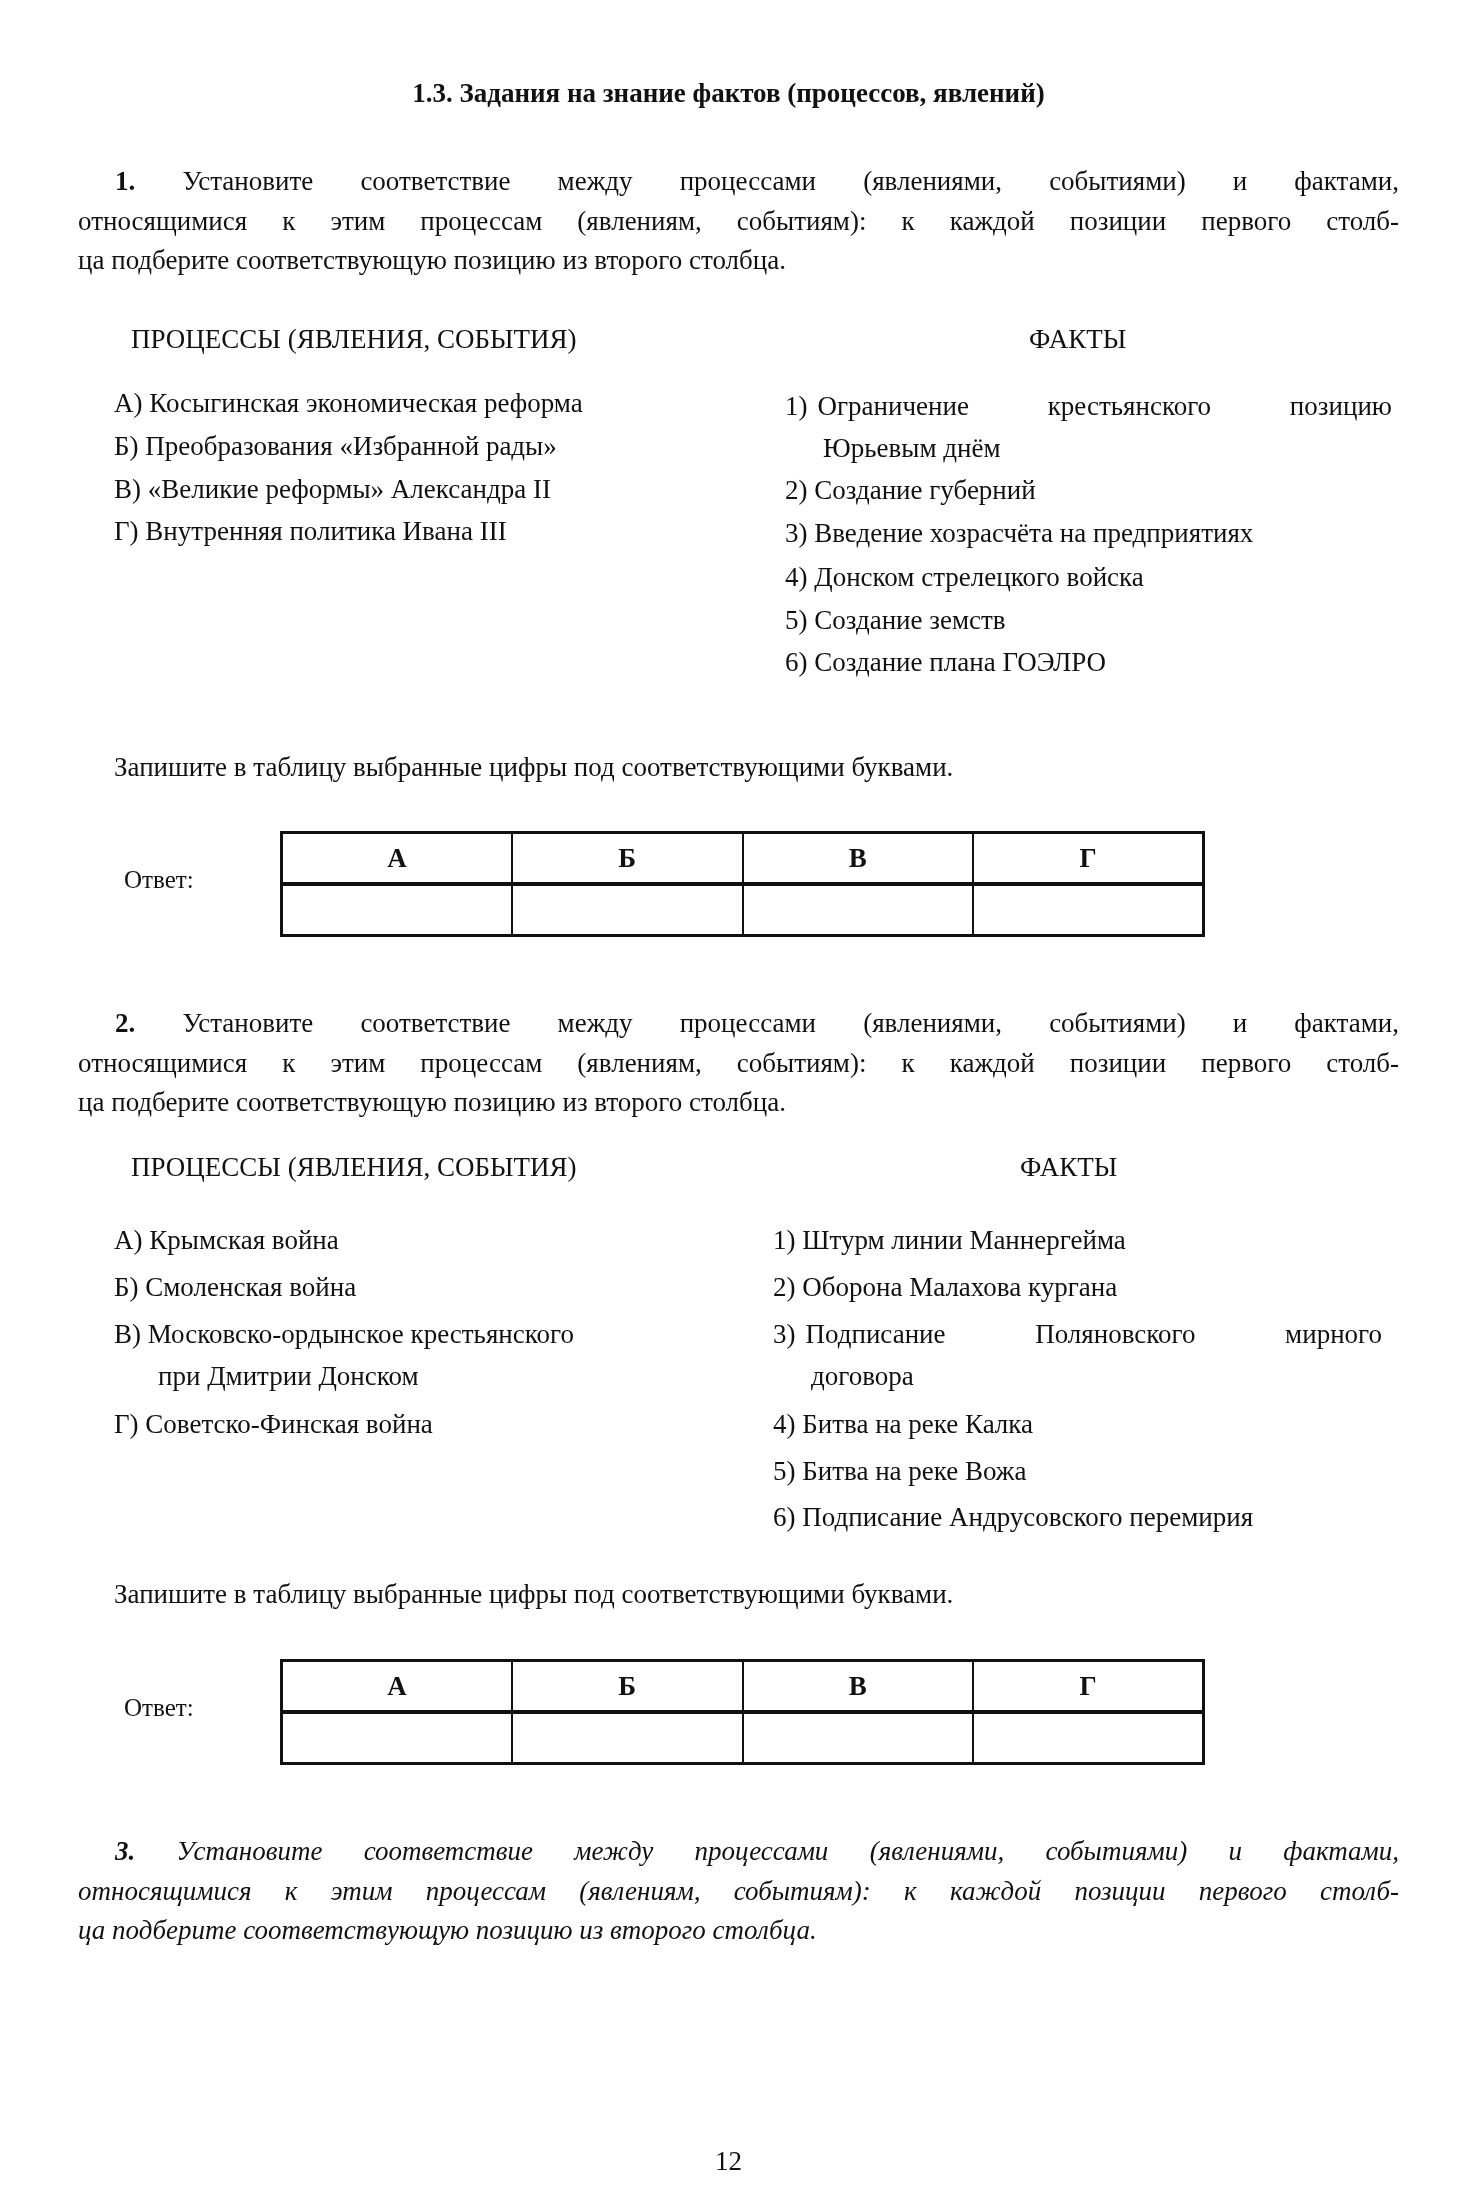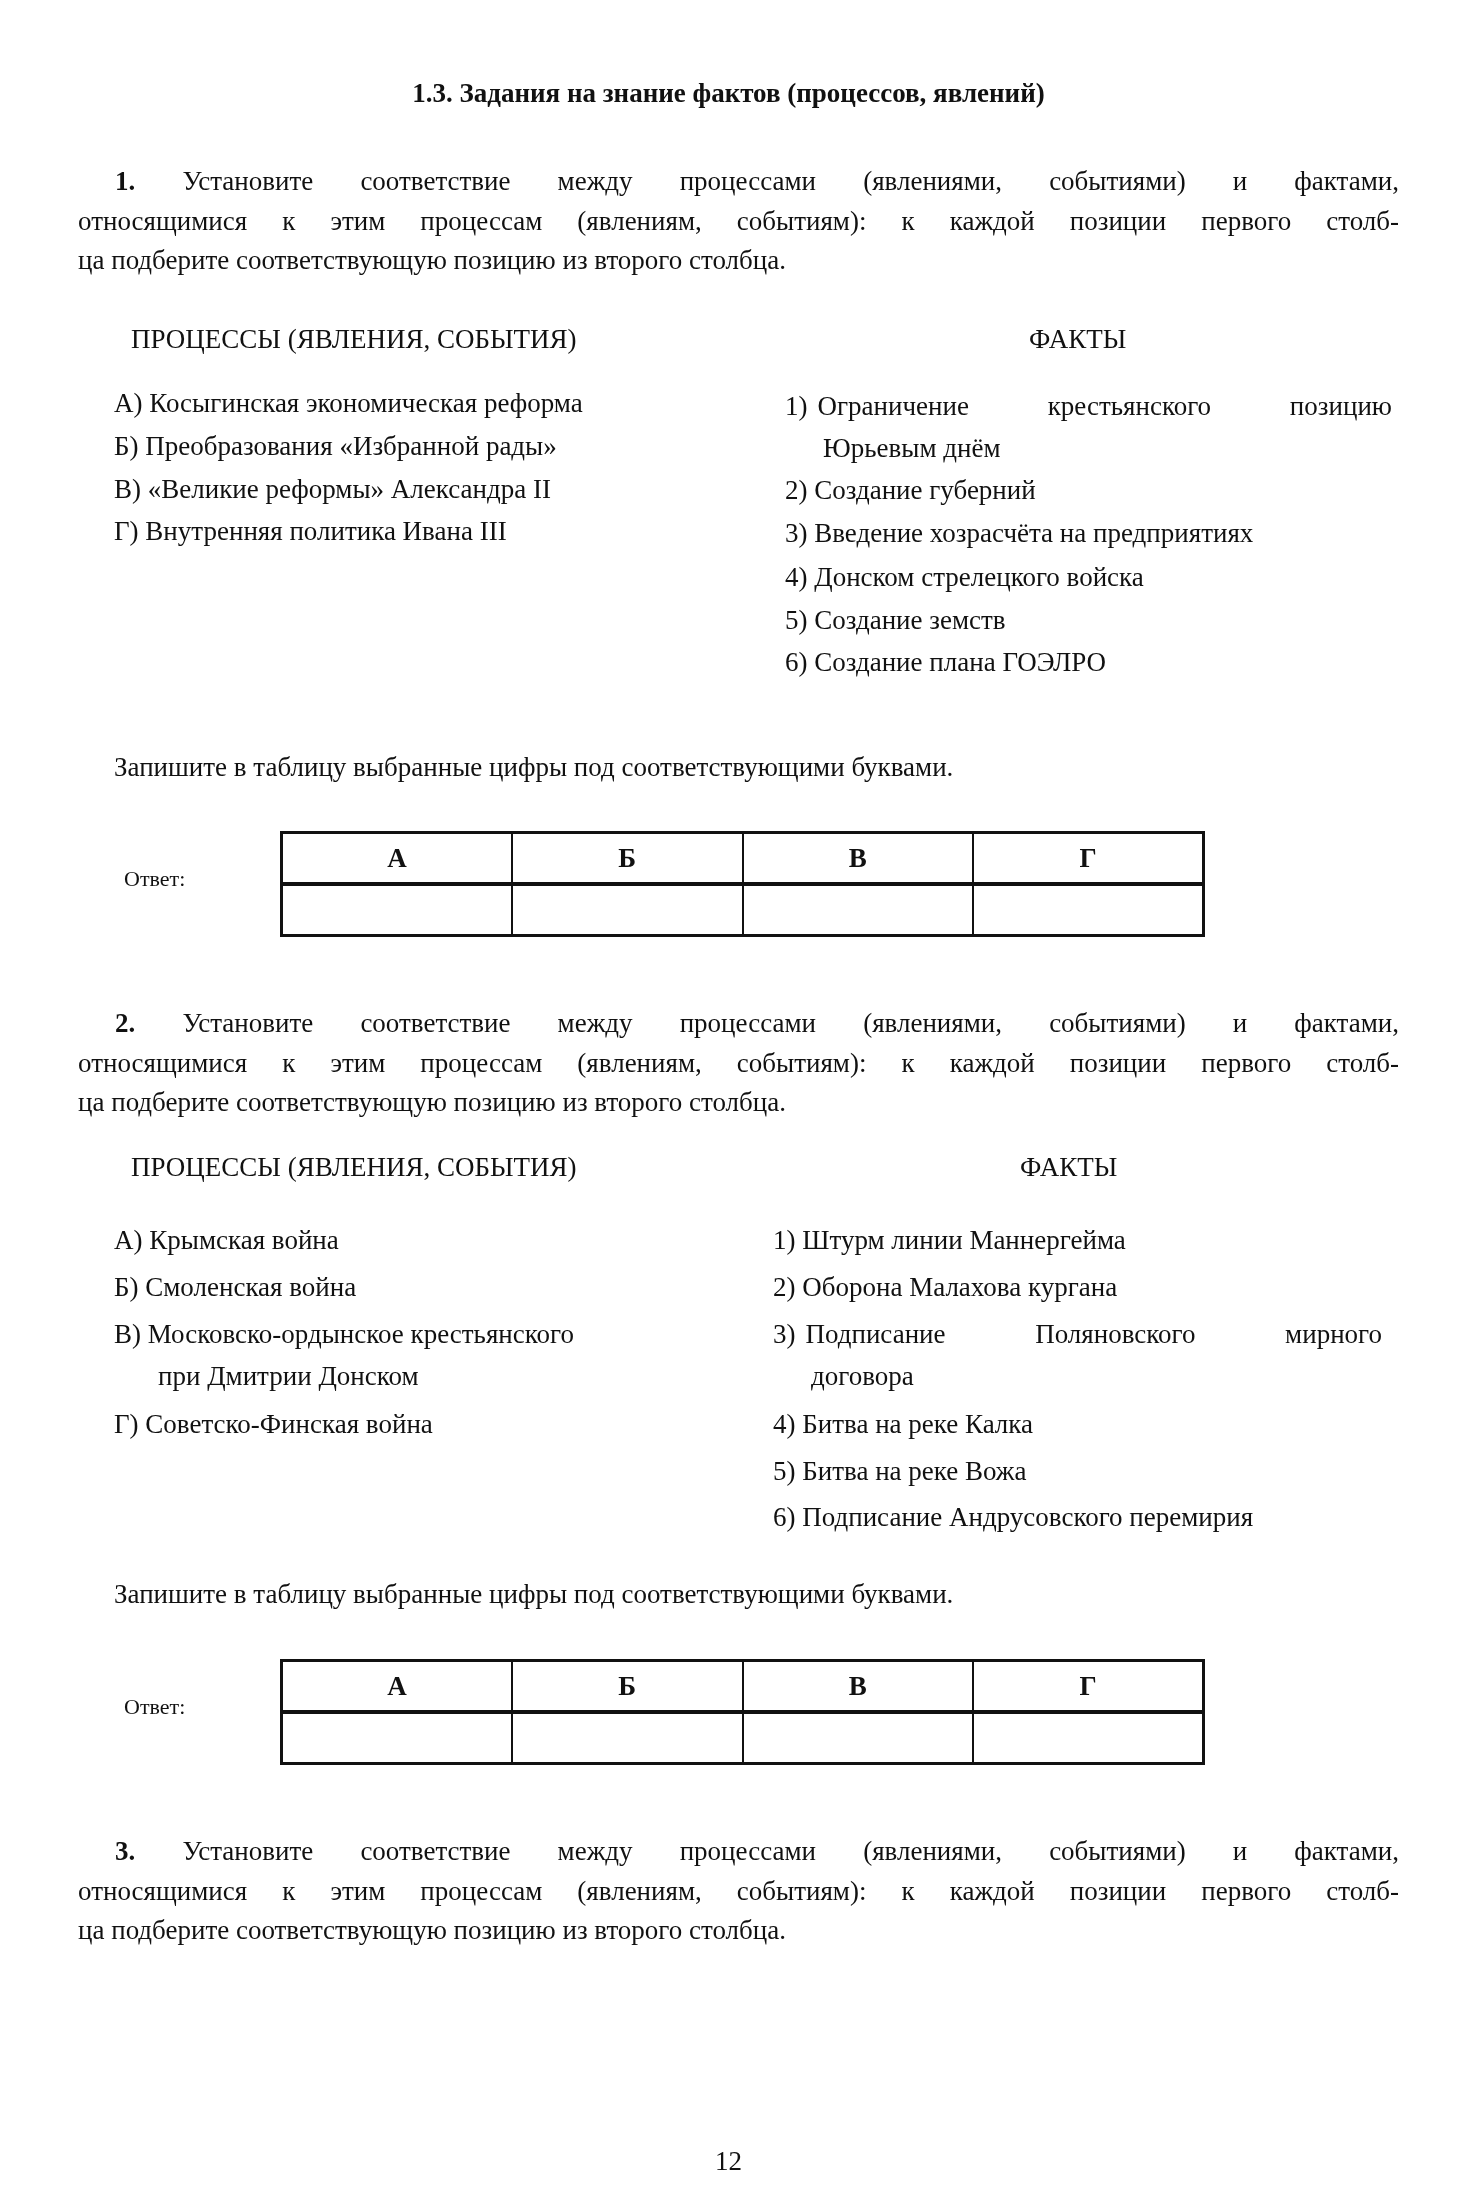--- a/index.html
+++ b/index.html
@@ -8,21 +8,21 @@
   .abs { position: absolute; white-space: nowrap; }
   .title { left: 0; width: 1457px; text-align: center; top: 78px; font-weight: bold; font-size: 27px; }
   .para { position: absolute; left: 78px; width: 1321px; font-size: 27px; line-height: 39.5px; text-align: justify; }
   .para .line { display: block; height: 39.5px; text-align: justify; text-align-last: justify; white-space: nowrap; }
   .para .line.last { text-align-last: left; }
   .para .num { font-weight: bold; }
   .line-first { padding-left: 37px; }
   .col-head { font-size: 27px; }
   .item { position: absolute; font-size: 27px; line-height: 42px; }
   .wrap2 { display: block; }
-  .ans-label { font-size: 22px; }
+  .ans-label { font-size: 25px; }
   table.ans { position: absolute; border-collapse: collapse; table-layout: fixed; }
   table.ans td, table.ans th { border: 2px solid #111; padding: 0; text-align: center; }
   table.ans { border: 3px solid #111; }
   table.ans th { font-weight: bold; font-size: 27px; height: 48px; border-bottom: 4px solid #111; }
   table.ans td { height: 48px; }
   .pagenum { left: 0; width: 1457px; text-align: center; top: 2146px; font-size: 27px; }
 </style>
 </head>
 <body>
 
@@ -118,19 +118,19 @@
   </tr>
   <tr>
     <td></td>
     <td></td>
     <td></td>
     <td></td>
   </tr>
 </tbody>
   </table>
 
-<div class="para" style="top:1832px;">
+<div class="para" style="top:1832px;font-style:italic;">
   <span class="line line-first"><span class="num">3.</span> <span>Установите соответствие между процессами (явлениями, событиями) и фактами,</span></span>
   <span class="line">относящимися к этим процессам (явлениям, событиям): к каждой позиции первого столб-</span>
   <span class="line last">ца подберите соответствующую позицию из второго столбца.</span>
 </div>
 
 <div class="abs pagenum">12</div>
 
 </body></html>

